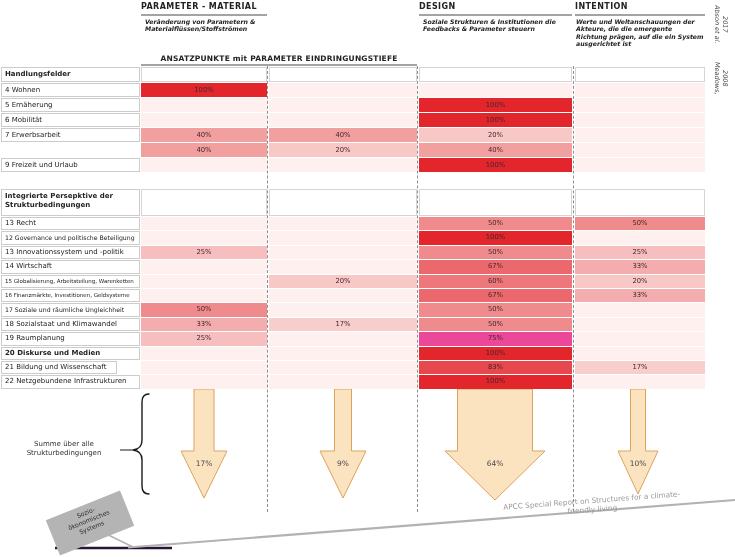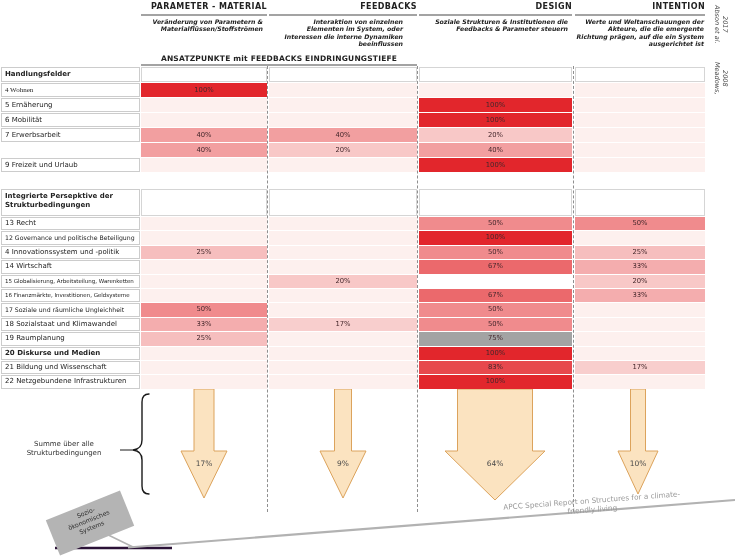--- a/index.html
+++ b/index.html
@@ -1,19 +1,19 @@
 <!DOCTYPE html>
 <html><head>
 <meta charset="utf-8">
 <style>
   *{box-sizing:border-box;margin:0;padding:0}
   body{background:#fff}
   #canvas{position:relative;width:735px;height:557px;background:#fff;overflow:hidden;
           font-family:"DejaVu Sans","Liberation Sans",sans-serif;color:#222}
-  .col-head{position:absolute;top:2px;text-align:right}
+  .col-head{position:absolute;top:2px;text-align:left}
   .col-title{font-size:8px;font-weight:bold;letter-spacing:.4px;white-space:nowrap}
   .col-rule{height:2px;background:#a3a3a3;margin-top:3px}
   .col-sub{font-size:6.2px;font-weight:bold;font-style:italic;line-height:7.3px;margin-top:2px;padding:0 4px}
   .group-label{position:absolute;top:54px;text-align:center;font-size:7.5px;font-weight:bold;letter-spacing:.2px}
   .group-rule{height:2px;background:#a3a3a3;margin-top:1px}
   .vdash{position:absolute;top:66px;height:446px;width:0;border-left:1px dashed #8f8f8f}
   .sec-head{position:absolute;font-size:7px;font-weight:bold;line-height:9px;padding:2px 0 0 3px;
             background:#fff;border:1px solid #ccc}
   .white-cell{position:absolute;background:#fff;border:1px solid #d5d5d5}
   .row-label{position:absolute;background:#fff;border:1px solid #ccc;padding-left:3px;white-space:nowrap;overflow:hidden}
@@ -34,38 +34,33 @@
 </head>
 <body>
 
 <div id="canvas">
 
   <div class="col-head" style="left:141px;width:126px">
     <div class="col-title">PARAMETER - MATERIAL</div>
     <div class="col-rule"></div>
     <div class="col-sub">Veränderung von Parametern &amp; Materialflüssen/Stoffströmen</div>
   </div>
-  <div class="col-head" style="left:269px;width:148px">
-    <div class="col-title">FEEDBACKS</div>
-    <div class="col-rule"></div>
-    <div class="col-sub" style="padding:0 14px">Interaktion von einzelnen Elementen im System, oder Interessen die interne Dynamiken beeinflussen</div>
-  </div>
   <div class="col-head" style="left:575px;width:130px">
     <div class="col-title">INTENTION</div>
     <div class="col-rule"></div>
     <div class="col-sub" style="padding:0 1px">Werte und Weltanschauungen der Akteure, die die emergente Richtung prägen, auf die ein System ausgerichtet ist</div>
   </div>
   <div class="col-head" style="left:419px;width:153px">
     <div class="col-title">DESIGN</div>
     <div class="col-rule"></div>
     <div class="col-sub">Soziale Strukturen &amp; Institutionen die Feedbacks &amp; Parameter steuern</div>
   </div>
 
   <div class="group-label" style="left:141px;width:276px">
-    <span>ANSATZPUNKTE mit FEEDBACKS EINDRINGUNGSTIEFE</span>
+    <span>ANSATZPUNKTE mit PARAMETER EINDRINGUNGSTIEFE</span>
     <div class="group-rule"></div>
   </div>
 
   <div class="vdash" style="left:267px"></div>
   <div class="vdash" style="left:417px"></div>
   <div class="vdash" style="left:573px"></div>
 
   <div class="cite" id="cite-1">Abson et al. 2017</div>
   <div class="cite" id="cite-2">Meadows, 2008</div>
 
@@ -91,21 +86,21 @@
   <div id="system-box">Sozio-
 ökonomisches
 Systems</div>
   <div id="source-note">APCC Special Report on Structures for a climate-friendly living</div>
 
 <div class="sec-head" style="left: 1px; top: 67px; width: 139px; height: 15px;">Handlungsfelder</div>
     <div class="white-cell" style="left: 141px; top: 67px; width: 126px; height: 15px;"></div>
     <div class="white-cell" style="left: 269px; top: 67px; width: 148px; height: 15px;"></div>
     <div class="white-cell" style="left: 419px; top: 67px; width: 153px; height: 15px;"></div>
     <div class="white-cell" style="left: 575px; top: 67px; width: 130px; height: 15px;"></div>
-    <div class="row-label" style="left: 1px; top: 83px; width: 139px; height: 14px; font-size: 7px; line-height: 12px; font-family: Liberation Serif, serif;">4 Wohnen</div>
+    <div class="row-label" style="left: 1px; top: 83px; width: 139px; height: 14px; font-size: 7px; line-height: 12px;">4 Wohnen</div>
     <div class="heat-cell" style="left: 141px; top: 83px; width: 126px; height: 14px; background: rgb(226, 38, 44); line-height: 14px;">100%</div>
     <div class="heat-cell" style="left: 269px; top: 83px; width: 148px; height: 14px; background: rgb(253, 240, 238); line-height: 14px;"></div>
     <div class="heat-cell" style="left: 419px; top: 83px; width: 153px; height: 14px; background: rgb(253, 240, 238); line-height: 14px;"></div>
     <div class="heat-cell" style="left: 575px; top: 83px; width: 130px; height: 14px; background: rgb(253, 240, 238); line-height: 14px;"></div>
     <div class="row-label" style="left: 1px; top: 98px; width: 139px; height: 14px; font-size: 7px; line-height: 12px;">5 Ernäherung</div>
     <div class="heat-cell" style="left: 141px; top: 98px; width: 126px; height: 14px; background: rgb(253, 240, 238); line-height: 14px;"></div>
     <div class="heat-cell" style="left: 269px; top: 98px; width: 148px; height: 14px; background: rgb(253, 240, 238); line-height: 14px;"></div>
     <div class="heat-cell" style="left: 419px; top: 98px; width: 153px; height: 14px; background: rgb(226, 38, 44); line-height: 14px;">100%</div>
     <div class="heat-cell" style="left: 575px; top: 98px; width: 130px; height: 14px; background: rgb(253, 240, 238); line-height: 14px;"></div>
     <div class="row-label" style="left: 1px; top: 113px; width: 139px; height: 14px; font-size: 7px; line-height: 12px;">6 Mobilität</div>
@@ -135,60 +130,61 @@
     <div class="row-label" style="left: 1px; top: 217px; width: 139px; height: 13.4px; font-size: 7px; line-height: 11.4px;">13 Recht</div>
     <div class="heat-cell" style="left: 141px; top: 217px; width: 126px; height: 13.4px; background: rgb(253, 240, 238); line-height: 13.4px;"></div>
     <div class="heat-cell" style="left: 269px; top: 217px; width: 148px; height: 13.4px; background: rgb(253, 240, 238); line-height: 13.4px;"></div>
     <div class="heat-cell" style="left: 419px; top: 217px; width: 153px; height: 13.4px; background: rgb(240, 139, 141); line-height: 13.4px;">50%</div>
     <div class="heat-cell" style="left: 575px; top: 217px; width: 130px; height: 13.4px; background: rgb(240, 139, 141); line-height: 13.4px;">50%</div>
     <div class="row-label" style="left: 1px; top: 231.4px; width: 139px; height: 13.4px; font-size: 6.2px; line-height: 11.4px;">12 Governance und politische Beteiligung</div>
     <div class="heat-cell" style="left: 141px; top: 231.4px; width: 126px; height: 13.4px; background: rgb(253, 240, 238); line-height: 13.4px;"></div>
     <div class="heat-cell" style="left: 269px; top: 231.4px; width: 148px; height: 13.4px; background: rgb(253, 240, 238); line-height: 13.4px;"></div>
     <div class="heat-cell" style="left: 419px; top: 231.4px; width: 153px; height: 13.4px; background: rgb(226, 38, 44); line-height: 13.4px;">100%</div>
     <div class="heat-cell" style="left: 575px; top: 231.4px; width: 130px; height: 13.4px; background: rgb(253, 240, 238); line-height: 13.4px;"></div>
-    <div class="row-label" style="left: 1px; top: 245.8px; width: 139px; height: 13.4px; font-size: 7px; line-height: 11.4px;">4 Innovationssystem und -politik</div>
+    <div class="row-label" style="left: 1px; top: 245.8px; width: 139px; height: 13.4px; font-size: 7px; line-height: 11.4px;">13 Innovationssystem und -politik</div>
     <div class="heat-cell" style="left: 141px; top: 245.8px; width: 126px; height: 13.4px; background: rgb(246, 190, 190); line-height: 13.4px;">25%</div>
     <div class="heat-cell" style="left: 269px; top: 245.8px; width: 148px; height: 13.4px; background: rgb(253, 240, 238); line-height: 13.4px;"></div>
     <div class="heat-cell" style="left: 419px; top: 245.8px; width: 153px; height: 13.4px; background: rgb(240, 139, 141); line-height: 13.4px;">50%</div>
     <div class="heat-cell" style="left: 575px; top: 245.8px; width: 130px; height: 13.4px; background: rgb(246, 190, 190); line-height: 13.4px;">25%</div>
     <div class="row-label" style="left: 1px; top: 260.2px; width: 139px; height: 13.4px; font-size: 7px; line-height: 11.4px;">14 Wirtschaft</div>
     <div class="heat-cell" style="left: 141px; top: 260.2px; width: 126px; height: 13.4px; background: rgb(253, 240, 238); line-height: 13.4px;"></div>
     <div class="heat-cell" style="left: 269px; top: 260.2px; width: 148px; height: 13.4px; background: rgb(253, 240, 238); line-height: 13.4px;"></div>
     <div class="heat-cell" style="left: 419px; top: 260.2px; width: 153px; height: 13.4px; background: rgb(235, 105, 108); line-height: 13.4px;">67%</div>
     <div class="heat-cell" style="left: 575px; top: 260.2px; width: 130px; height: 13.4px; background: rgb(244, 173, 174); line-height: 13.4px;">33%</div>
     <div class="row-label" style="left: 1px; top: 274.6px; width: 139px; height: 13.4px; font-size: 5.5px; line-height: 11.4px;">15 Globalisierung, Arbeitsteilung, Warenketten</div>
     <div class="heat-cell" style="left: 141px; top: 274.6px; width: 126px; height: 13.4px; background: rgb(253, 240, 238); line-height: 13.4px;"></div>
     <div class="heat-cell" style="left: 269px; top: 274.6px; width: 148px; height: 13.4px; background: rgb(248, 200, 199); line-height: 13.4px;">20%</div>
+    <div class="heat-cell" style="left: 419px; top: 274.6px; width: 153px; height: 13.4px; background: rgb(237, 119, 122); line-height: 13.4px;">60%</div>
     <div class="heat-cell" style="left: 575px; top: 274.6px; width: 130px; height: 13.4px; background: rgb(248, 200, 199); line-height: 13.4px;">20%</div>
     <div class="row-label" style="left: 1px; top: 289px; width: 139px; height: 13.4px; font-size: 5.5px; line-height: 11.4px;">16 Finanzmärkte, Investitionen, Geldsysteme</div>
     <div class="heat-cell" style="left: 141px; top: 289px; width: 126px; height: 13.4px; background: rgb(253, 240, 238); line-height: 13.4px;"></div>
     <div class="heat-cell" style="left: 269px; top: 289px; width: 148px; height: 13.4px; background: rgb(253, 240, 238); line-height: 13.4px;"></div>
     <div class="heat-cell" style="left: 419px; top: 289px; width: 153px; height: 13.4px; background: rgb(235, 105, 108); line-height: 13.4px;">67%</div>
     <div class="heat-cell" style="left: 575px; top: 289px; width: 130px; height: 13.4px; background: rgb(244, 173, 174); line-height: 13.4px;">33%</div>
     <div class="row-label" style="left: 1px; top: 303.4px; width: 139px; height: 13.4px; font-size: 6.2px; line-height: 11.4px;">17 Soziale und räumliche Ungleichheit</div>
     <div class="heat-cell" style="left: 141px; top: 303.4px; width: 126px; height: 13.4px; background: rgb(240, 139, 141); line-height: 13.4px;">50%</div>
     <div class="heat-cell" style="left: 269px; top: 303.4px; width: 148px; height: 13.4px; background: rgb(253, 240, 238); line-height: 13.4px;"></div>
     <div class="heat-cell" style="left: 419px; top: 303.4px; width: 153px; height: 13.4px; background: rgb(240, 139, 141); line-height: 13.4px;">50%</div>
     <div class="heat-cell" style="left: 575px; top: 303.4px; width: 130px; height: 13.4px; background: rgb(253, 240, 238); line-height: 13.4px;"></div>
     <div class="row-label" style="left: 1px; top: 317.8px; width: 139px; height: 13.4px; font-size: 7px; line-height: 11.4px;">18 Sozialstaat und Klimawandel</div>
     <div class="heat-cell" style="left: 141px; top: 317.8px; width: 126px; height: 13.4px; background: rgb(244, 173, 174); line-height: 13.4px;">33%</div>
     <div class="heat-cell" style="left: 269px; top: 317.8px; width: 148px; height: 13.4px; background: rgb(248, 206, 205); line-height: 13.4px;">17%</div>
     <div class="heat-cell" style="left: 419px; top: 317.8px; width: 153px; height: 13.4px; background: rgb(240, 139, 141); line-height: 13.4px;">50%</div>
     <div class="heat-cell" style="left: 575px; top: 317.8px; width: 130px; height: 13.4px; background: rgb(253, 240, 238); line-height: 13.4px;"></div>
     <div class="row-label" style="left: 1px; top: 332.2px; width: 139px; height: 13.4px; font-size: 7px; line-height: 11.4px;">19 Raumplanung</div>
     <div class="heat-cell" style="left: 141px; top: 332.2px; width: 126px; height: 13.4px; background: rgb(246, 190, 190); line-height: 13.4px;">25%</div>
     <div class="heat-cell" style="left: 269px; top: 332.2px; width: 148px; height: 13.4px; background: rgb(253, 240, 238); line-height: 13.4px;"></div>
-    <div class="heat-cell" style="left: 419px; top: 332.2px; width: 153px; height: 13.4px; background: #a3a3a3; line-height: 13.4px;">75%</div>
+    <div class="heat-cell" style="left: 419px; top: 332.2px; width: 153px; height: 13.4px; background: #ec4899; line-height: 13.4px;">75%</div>
     <div class="heat-cell" style="left: 575px; top: 332.2px; width: 130px; height: 13.4px; background: rgb(253, 240, 238); line-height: 13.4px;"></div>
     <div class="row-label" style="left: 1px; top: 346.6px; width: 139px; height: 13.4px; font-size: 7px; line-height: 11.4px; font-weight: bold;">20 Diskurse und Medien</div>
     <div class="heat-cell" style="left: 141px; top: 346.6px; width: 126px; height: 13.4px; background: rgb(253, 240, 238); line-height: 13.4px;"></div>
     <div class="heat-cell" style="left: 269px; top: 346.6px; width: 148px; height: 13.4px; background: rgb(253, 240, 238); line-height: 13.4px;"></div>
     <div class="heat-cell" style="left: 419px; top: 346.6px; width: 153px; height: 13.4px; background: rgb(226, 38, 44); line-height: 13.4px;">100%</div>
     <div class="heat-cell" style="left: 575px; top: 346.6px; width: 130px; height: 13.4px; background: rgb(253, 240, 238); line-height: 13.4px;"></div>
-    <div class="row-label" style="left: 1px; top: 361px; width: 139px; height: 13.4px; font-size: 7px; line-height: 11.4px;">21 Bildung und Wissenschaft</div>
+    <div class="row-label" style="left: 1px; top: 361px; width: 116px; height: 13.4px; font-size: 7px; line-height: 11.4px;">21 Bildung und Wissenschaft</div>
     <div class="heat-cell" style="left: 141px; top: 361px; width: 126px; height: 13.4px; background: rgb(253, 240, 238); line-height: 13.4px;"></div>
     <div class="heat-cell" style="left: 269px; top: 361px; width: 148px; height: 13.4px; background: rgb(253, 240, 238); line-height: 13.4px;"></div>
     <div class="heat-cell" style="left: 419px; top: 361px; width: 153px; height: 13.4px; background: rgb(231, 72, 77); line-height: 13.4px;">83%</div>
     <div class="heat-cell" style="left: 575px; top: 361px; width: 130px; height: 13.4px; background: rgb(248, 206, 205); line-height: 13.4px;">17%</div>
     <div class="row-label" style="left: 1px; top: 375.4px; width: 139px; height: 13.4px; font-size: 7px; line-height: 11.4px;">22 Netzgebundene Infrastrukturen</div>
     <div class="heat-cell" style="left: 141px; top: 375.4px; width: 126px; height: 13.4px; background: rgb(253, 240, 238); line-height: 13.4px;"></div>
     <div class="heat-cell" style="left: 269px; top: 375.4px; width: 148px; height: 13.4px; background: rgb(253, 240, 238); line-height: 13.4px;"></div>
     <div class="heat-cell" style="left: 419px; top: 375.4px; width: 153px; height: 13.4px; background: rgb(226, 38, 44); line-height: 13.4px;">100%</div>
     <div class="heat-cell" style="left: 575px; top: 375.4px; width: 130px; height: 13.4px; background: rgb(253, 240, 238); line-height: 13.4px;"></div>
   </div>

